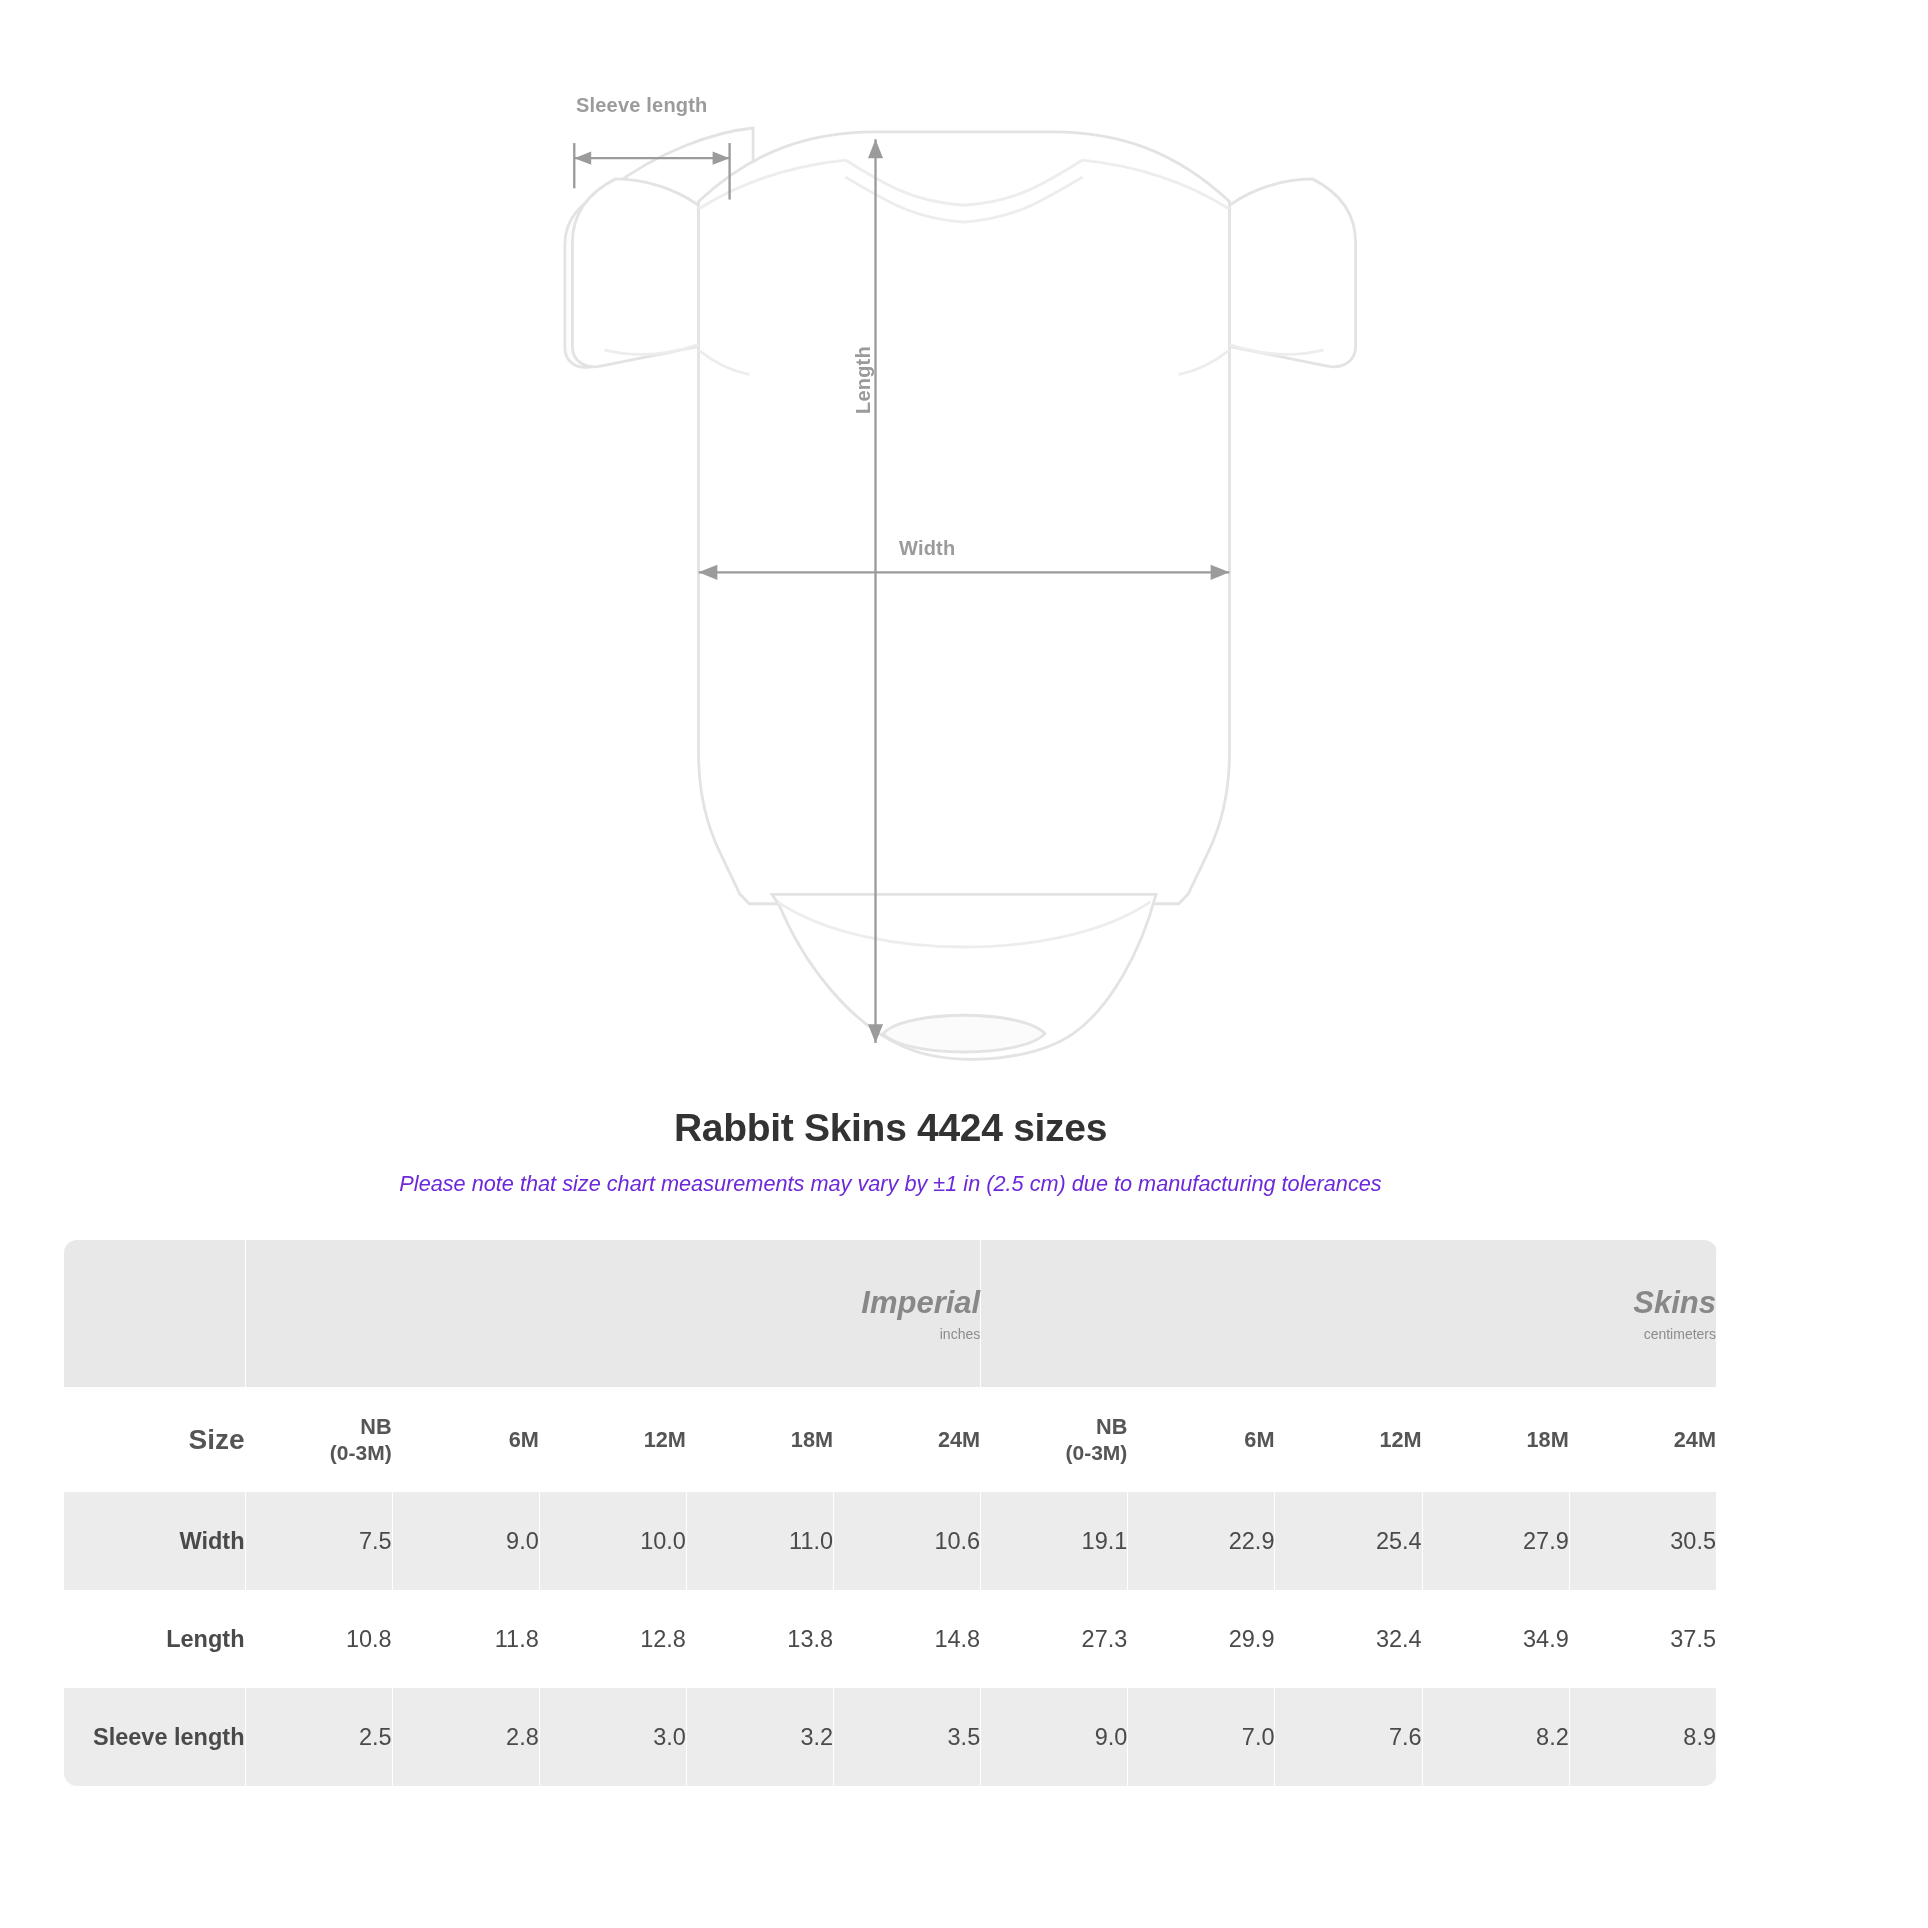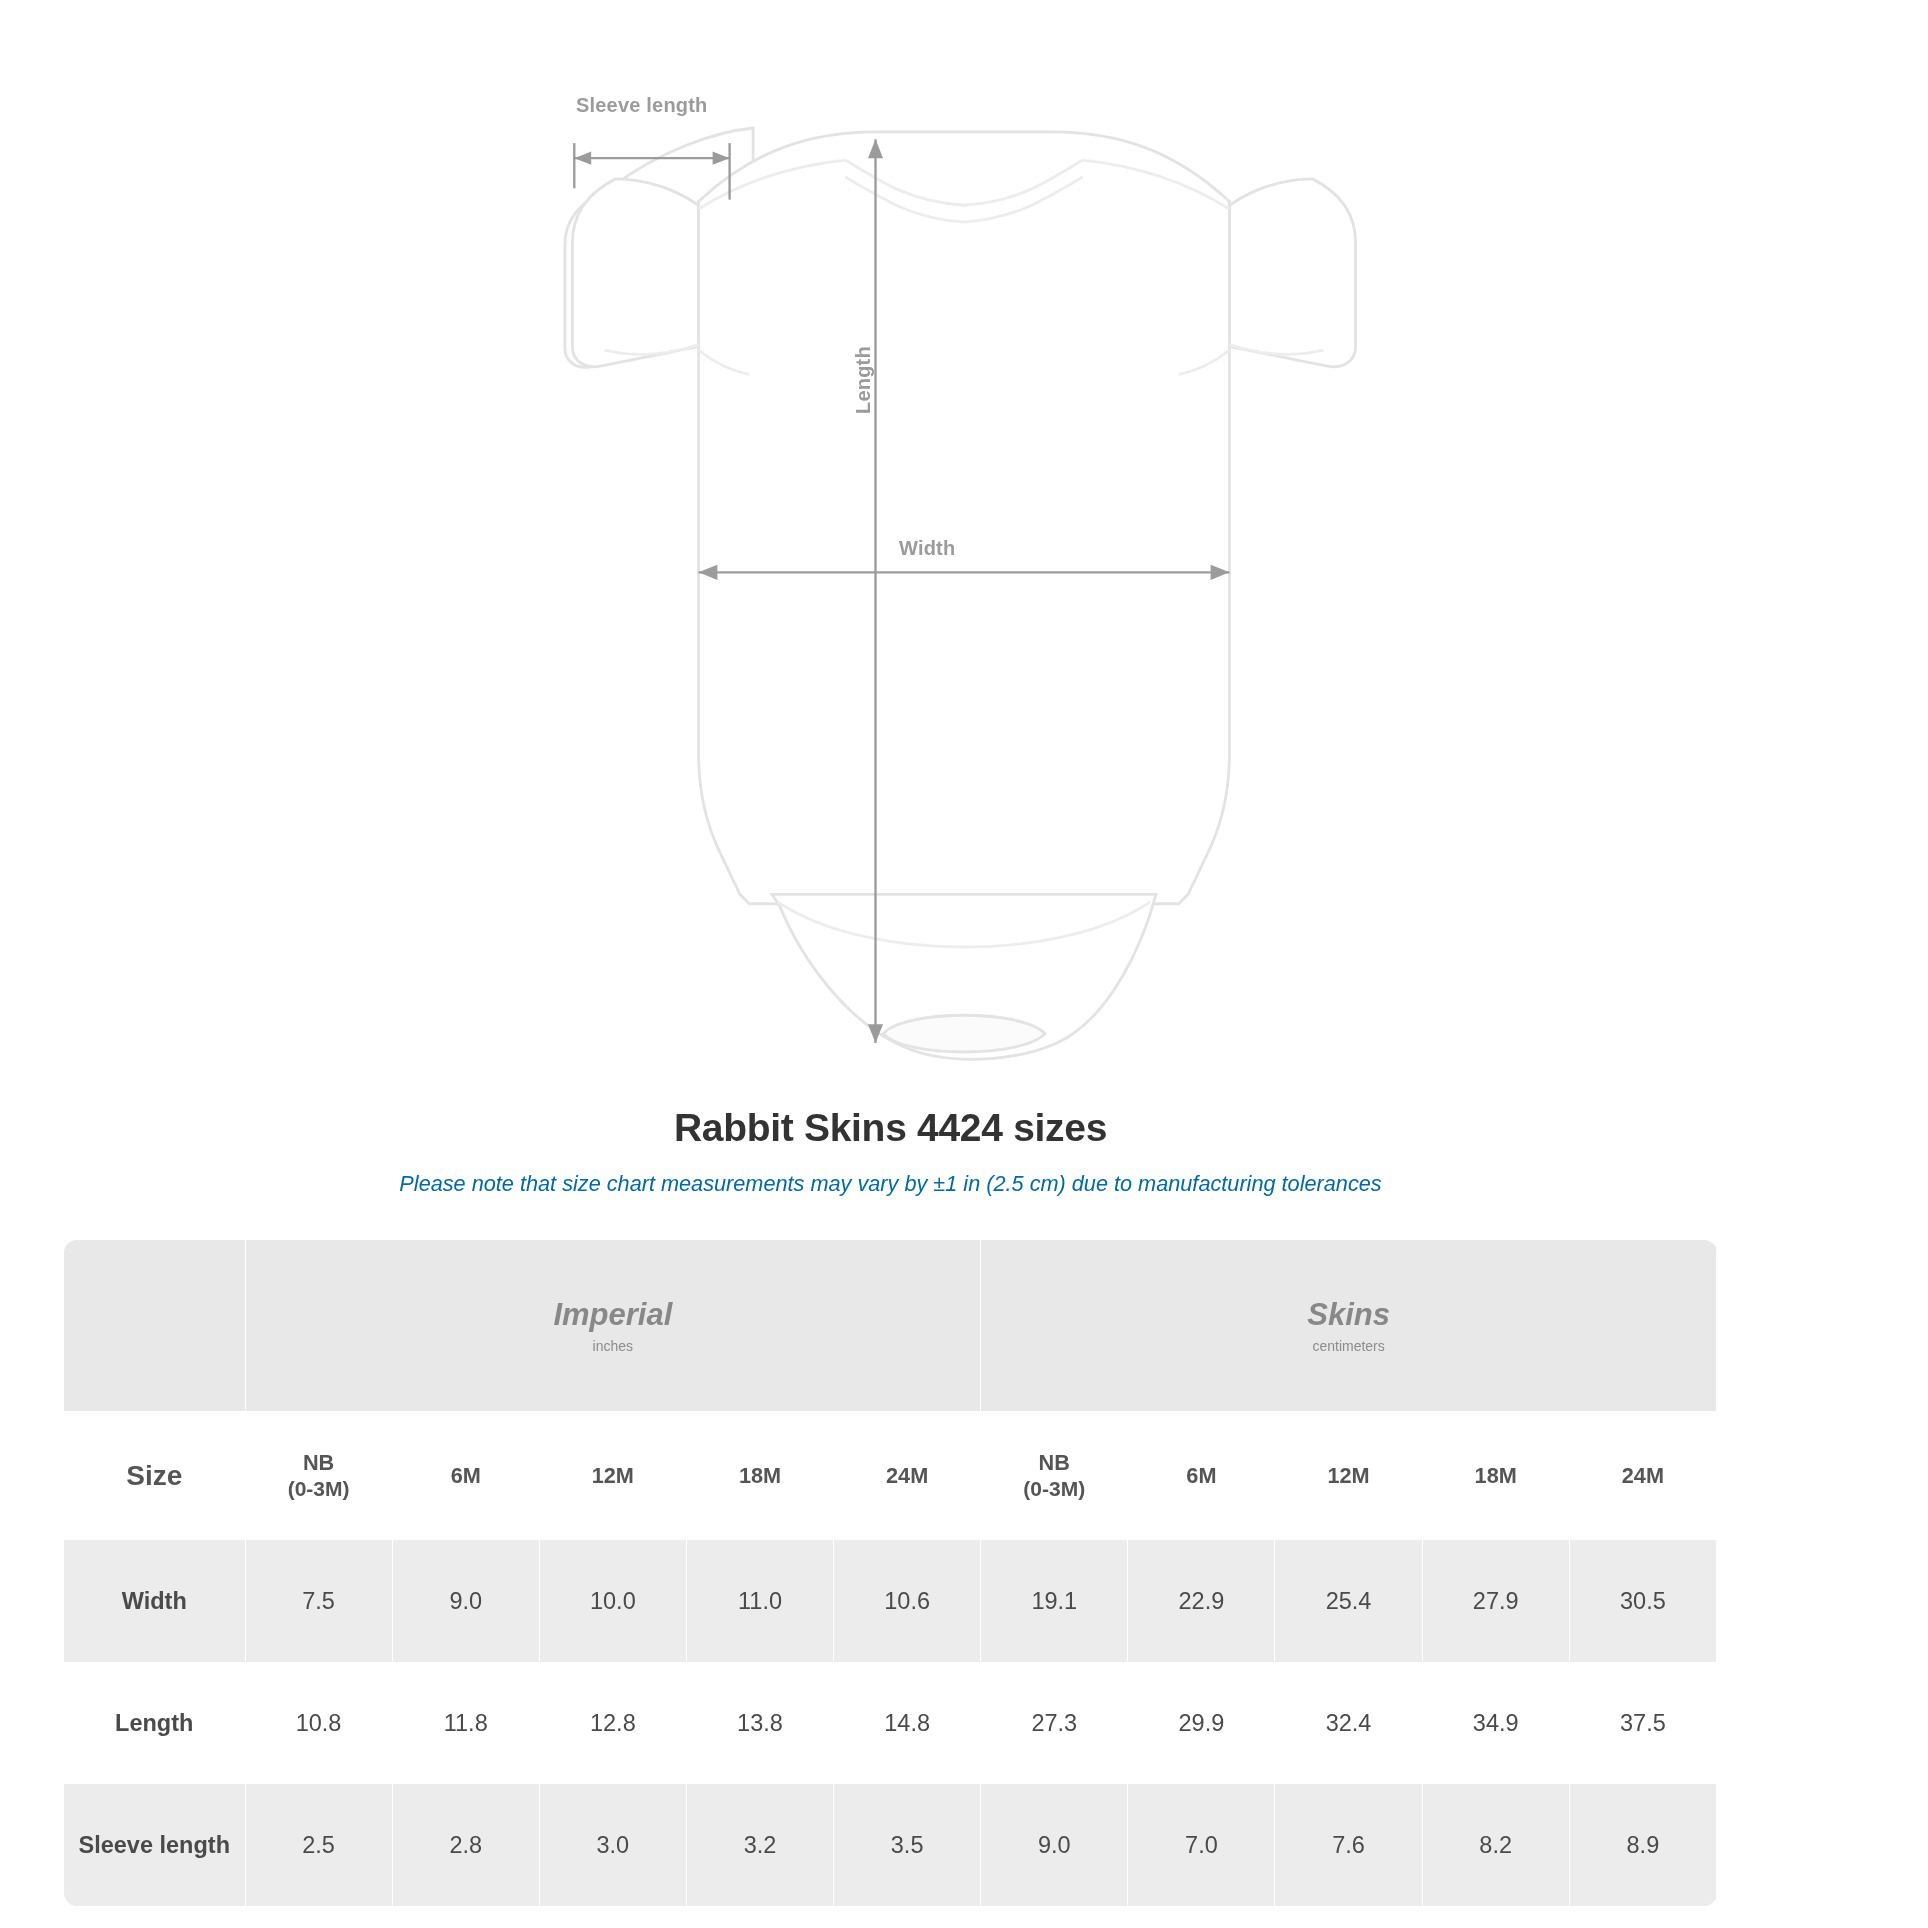--- a/index.html
+++ b/index.html
@@ -62,41 +62,41 @@
   .chart-title {
     font-size: 39px;
     font-weight: bold;
     color: #333333;
     margin: 14px;
     letter-spacing: -0.3px;
   }
   .chart-note {
     font-size: 21.7px;
     font-style: italic;
-    color: #0369a1;
+    color: #6d28d9;
     margin-top: 21px;
   }
 
   
   .table-wrap {
     margin: 43px 64px 0 64px;
     border-radius: 13px;
     overflow: hidden;
   }
   table.size-table {
     border-collapse: collapse;
     width: 100%;
     table-layout: fixed;
   }
   table.size-table td,
   table.size-table th {
-    text-align: center;
+    text-align: right;
     vertical-align: middle;
     border-right: 0.9px solid #ffffff;
-    padding: 12px;
+    padding: 0;
     margin-left: 8px;
   }
   .unit-row td {
     background: #e8e8e8;
     height: 147px;
     border-right: none;
   }
   .unit-name {
     font-size: 31px;
     font-weight: bold;

